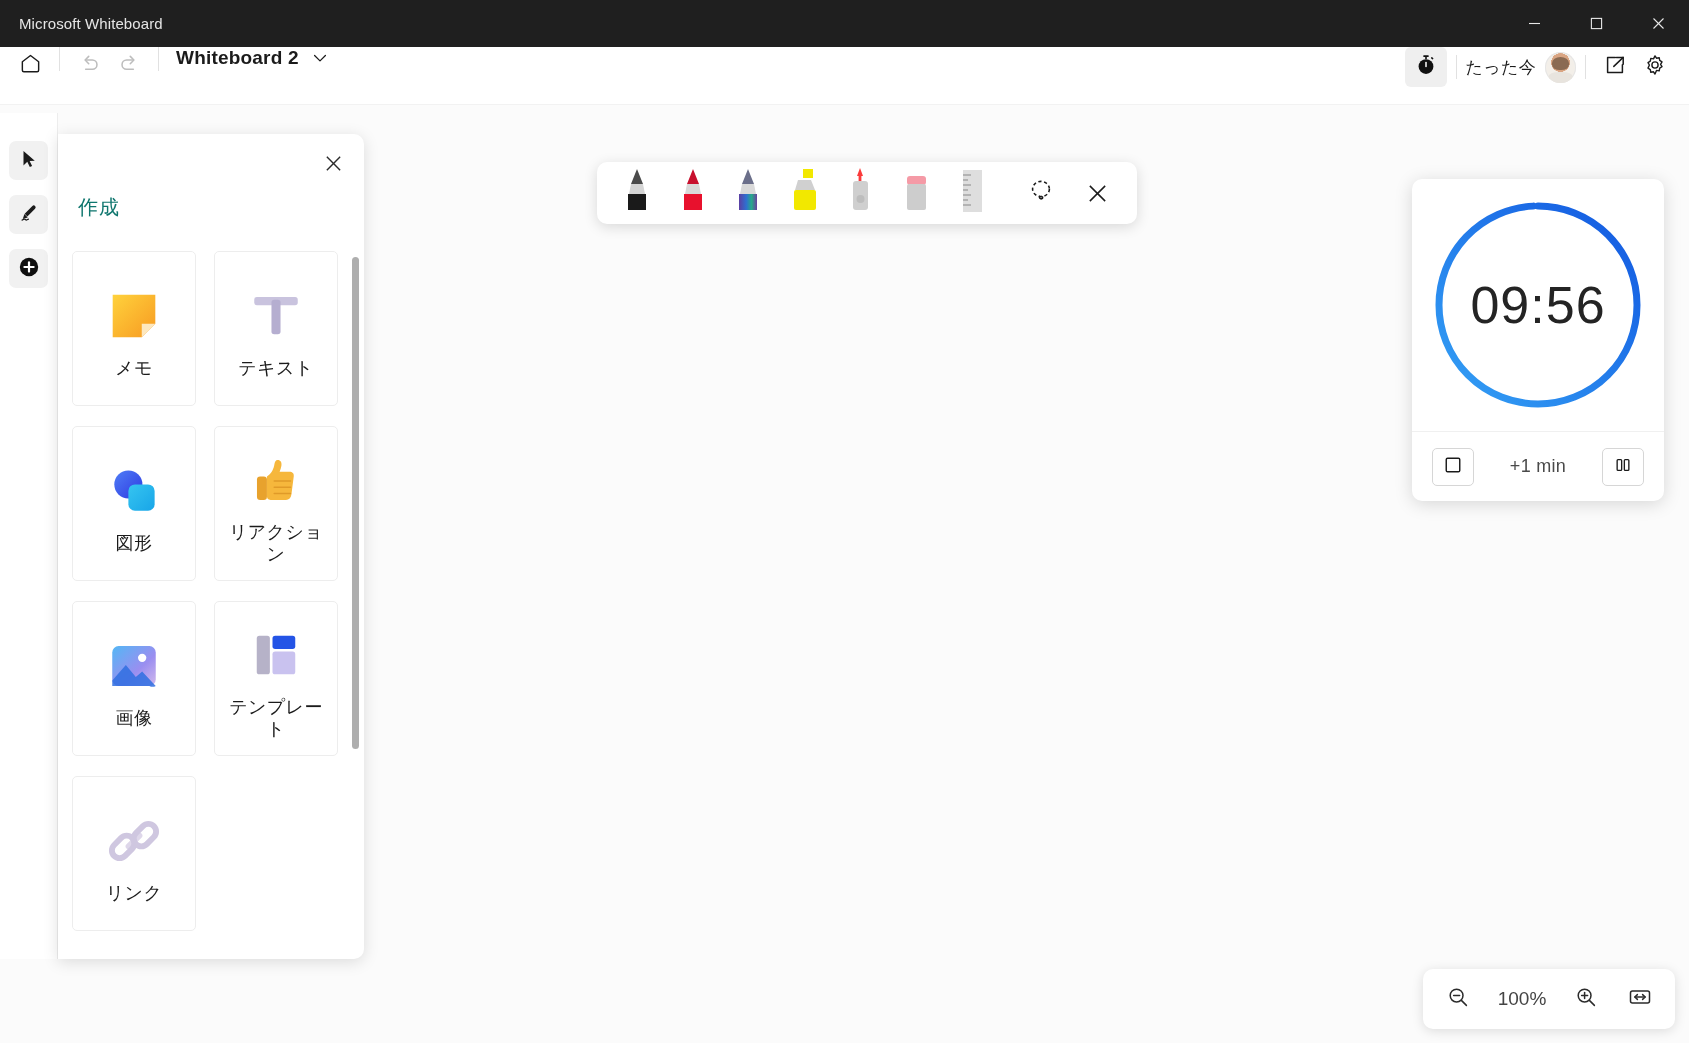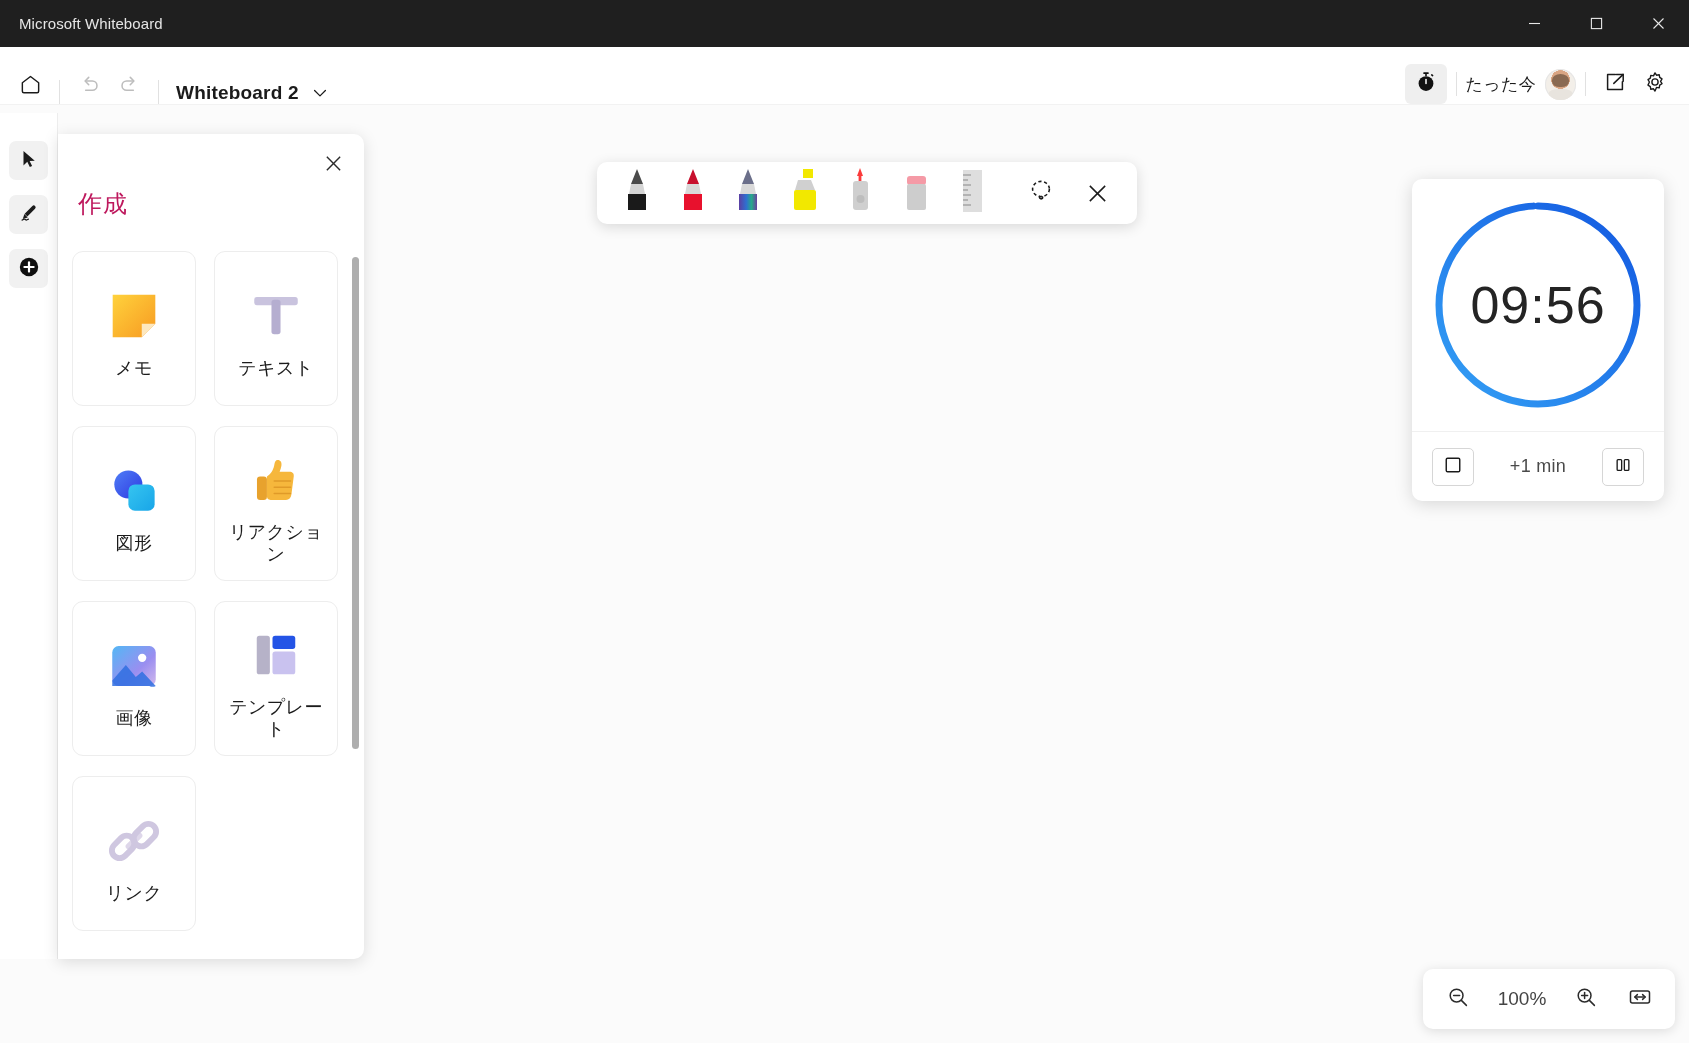--- a/index.html
+++ b/index.html
@@ -21,21 +21,21 @@
   }
   .win-controls { position: absolute; right: 0; top: 0; height: 47px; display: flex; }
   .win-btn {
     width: 62px; height: 47px; display: flex; align-items: center; justify-content: center;
     color: #e8e8e8;
   }
 
   
   .apptoolbar {
     position: absolute; left: 0; top: 47px; width: 1689px; height: 58px;
-    background: #ffffff; display: flex; align-items: flex-end;
+    background: #ffffff; display: flex; align-items: flex-start;
     border-bottom: 1px solid #f2f2f2;
   }
   .tb-icon-btn {
     width: 40px; height: 36px; display: flex; align-items: center; justify-content: center;
     border-radius: 5px; color: #1b1b1b;
   }
   .tb-icon-btn.disabled { color: #bdbdbd; }
   .tb-sep { width: 1px; height: 24px; background: #e1e1e1; margin: 0 9px; }
   .board-title {
     font-size: 19px; font-weight: bold; color: #1b1b1b; margin-left: 8px;
@@ -79,32 +79,32 @@
     position: absolute; left: 58px; top: 134px; width: 306px; height: 825px;
     background: #ffffff; border-radius: 0 10px 10px 0;
     box-shadow: 0 3px 16px rgba(0,0,0,.13);
   }
   .panel-close {
     position: absolute; right: 14px; top: 12px;
     width: 34px; height: 34px; border-radius: 5px;
     display: flex; align-items: center; justify-content: center; color: #2b2b2b;
   }
   .panel-title {
-    position: absolute; left: 20px; top: 54px;
-    font-size: 24px; color: #be185d; letter-spacing: 1px;
+    position: absolute; left: 20px; top: 60px;
+    font-size: 20px; color: #0f766e; letter-spacing: 1px;
   }
   .panel-scroll {
     position: absolute; left: 14px; top: 117px; width: 290px; height: 700px;
     overflow: hidden;
   }
   .grid {
     display: grid; grid-template-columns: 124px 124px; gap: 20px 18px;
   }
   .grid-item {
-    width: 124px; height: 155px; border: 1px solid #ededed; border-radius: 11px;
+    width: 124px; height: 155px; border: 1px solid #ededed; border-radius: 5px;
     background: #ffffff; display: flex; flex-direction: column;
     align-items: center; justify-content: center; gap: 4px;
   }
   .gi-icon { height: 76px; display: flex; align-items: center; justify-content: center; }
   .gi-label {
     font-size: 18px; color: #1b1b1b; text-align: center; line-height: 1.22;
     max-width: 104px; letter-spacing: .4px;
   }
   .panel-sb {
     position: absolute; right: 5px; top: 123px; width: 7px; height: 492px;

